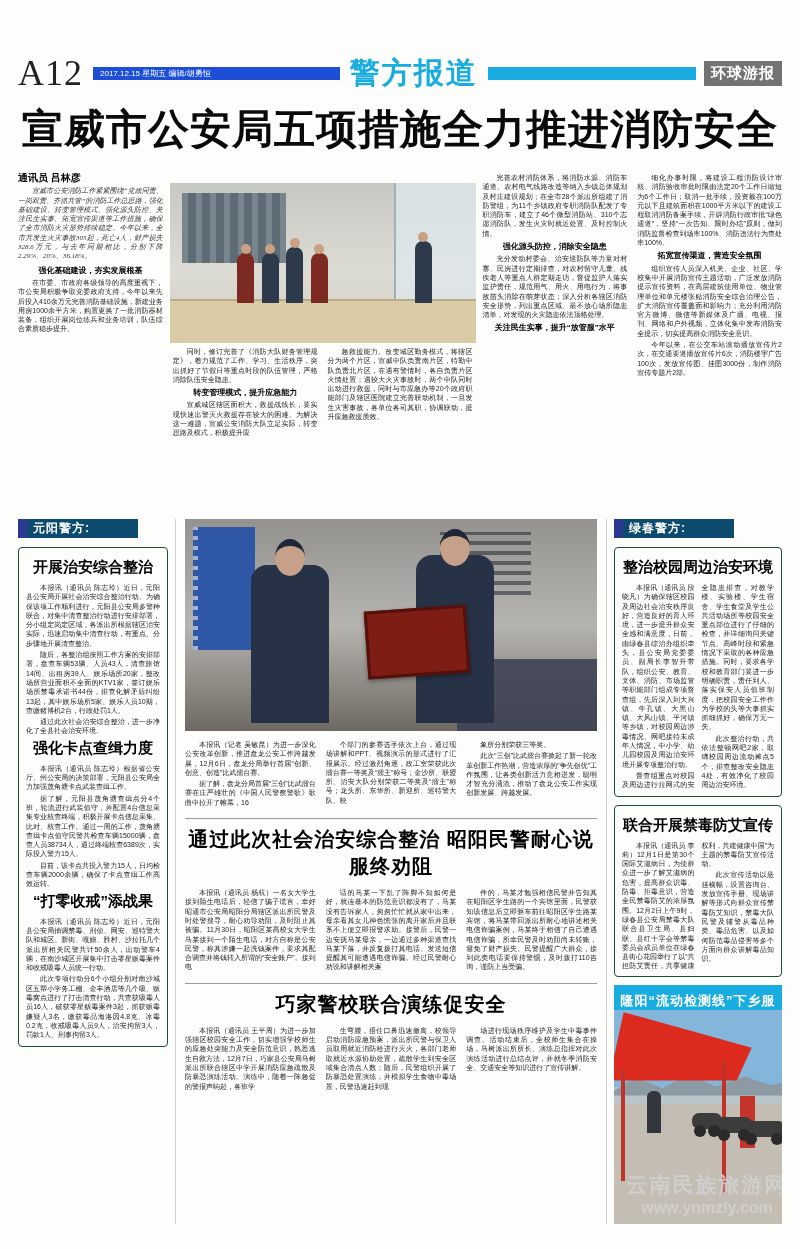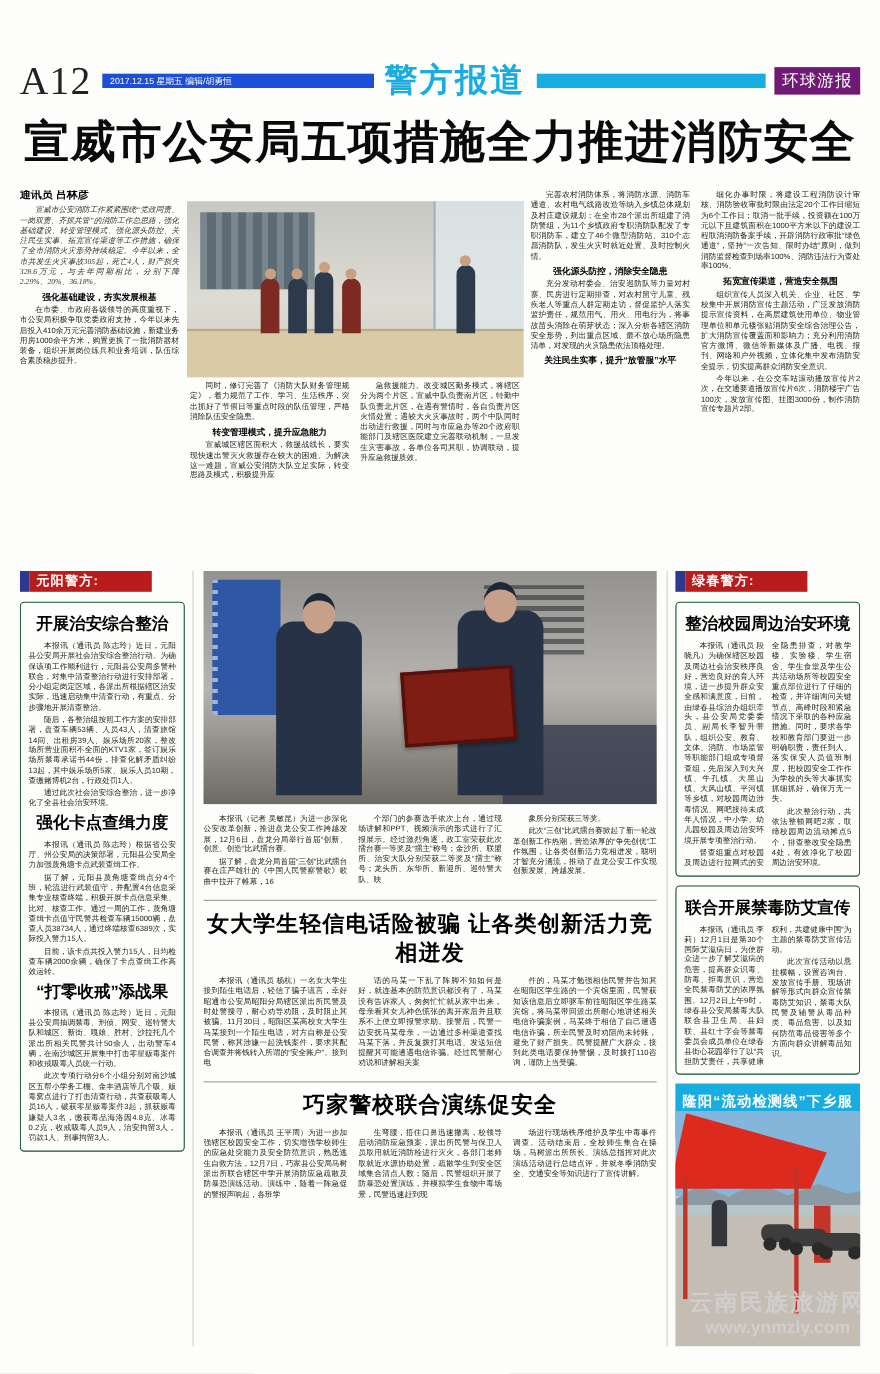--- a/index.html
+++ b/index.html
@@ -7,21 +7,21 @@
         overflow:hidden;font-family:"Liberation Sans","DejaVu Sans",sans-serif;color:#1a1a1a;}
   
   .hd{display:flex;align-items:center;margin:52px 18px 0;height:42px;}
   .edition{font-family:"Liberation Serif","DejaVu Serif",serif;font-size:36px;color:#222;
            letter-spacing:1px;margin-right:10px;line-height:1;}
   .datebar{flex:1.15;height:13px;background:#1d4ed8;color:#fff;font-size:8px;line-height:13px;
            padding-left:7px;white-space:nowrap;overflow:hidden;}
   .section-title{font-size:30px;font-weight:bold;color:#19ace0;margin:0 10px;white-space:nowrap;
                  letter-spacing:2px;}
   .hrule{flex:1;height:13px;background:#19ace0;}
-  .masthead{margin-left:8px;background:#701a75;color:#fff;font-weight:normal;font-size:15px;
+  .masthead{margin-left:8px;background:#737373;color:#fff;font-weight:bold;font-size:15px;
             padding:3px 7px;letter-spacing:1px;white-space:nowrap;}
   
   .kicker{text-align:center;font-size:21px;font-weight:bold;letter-spacing:4px;margin-top:22px;color:#111;}
   .headline{text-align:center;font-size:41px;font-weight:bold;margin:8px 10px 0;letter-spacing:1px;color:#0a0a0a;}
   
   .lead{position:relative;margin:16px 18px 0;height:334px;overflow:hidden;}
   .lead-cols{display:flex;gap:10px;height:100%;}
   .lcol{flex:1;font-size:7px;line-height:9.3px;text-align:justify;color:#222;min-width:0;}
   .lcol.under{padding-top:174px;}
   .byline{font-size:10px;font-weight:bold;margin-bottom:5px;color:#000;}
@@ -40,21 +40,21 @@
   .fig::before{content:"";display:block;width:10px;height:10px;border-radius:50%;
                background:#c9a182;margin:-9px auto 0;}
   .fig.red{background:#7c2a22;}
   
   .middle{display:flex;margin:12px 18px 0;height:705px;overflow:hidden;}
   aside.ms-left{width:150px;flex:none;padding-right:7px;border-right:1px solid #cfcfcf;}
   .ms-center{flex:1;min-width:0;padding:0 9px;border-right:1px solid #cfcfcf;}
   aside.ms-right{width:168px;flex:none;padding-left:7px;position:relative;}
   .tab{display:flex;height:19px;width:120px;margin-bottom:9px;}
   .tab-sq{width:9px;background:#2b3990;}
-  .tab-label{flex:1;background:#b91c1c;color:#fff;font-weight:bold;font-size:12px;
+  .tab-label{flex:1;background:#0c4a6e;color:#fff;font-weight:bold;font-size:12px;
              display:flex;align-items:center;padding-left:6px;letter-spacing:1px;}
   .side-box{border:1px solid #14532d;border-radius:4px;padding:7px 7px 5px;margin-bottom:8px;}
   .side-title{font-size:15px;font-weight:bold;text-align:center;margin:3px 0 6px;color:#000;}
   .side-body p{font-size:7px;line-height:9.3px;text-align:justify;text-indent:14px;margin:0 0 2px;color:#222;}
   .cols2{column-count:2;column-gap:7px;}
   
   .banner{position:relative;background:#19ace0;color:#fff;font-weight:bold;font-size:22px;
           text-align:center;height:35px;line-height:35px;letter-spacing:1px;margin-bottom:10px;}
   .banner .red{color:#a8201f;}
   .banner::after{content:"";position:absolute;left:50%;bottom:-8px;margin-left:-9px;
@@ -203,21 +203,21 @@
         <div class="tcol">
           <p>个部门的参赛选手依次上台，通过现场讲解和PPT、视频演示的形式进行了汇报展示。经过激烈角逐，政工室荣获此次擂台赛一等奖及“擂主”称号；金沙所、联盟所、治安大队分别荣获二等奖及“擂主”称号；龙头所、东华所、新迎所、巡特警大队、映</p>
         </div>
         <div class="tcol">
           <p>象所分别荣获三等奖。</p>
           <p>此次“三创”比武擂台赛掀起了新一轮改革创新工作热潮，营造浓厚的“争先创优”工作氛围，让各类创新活力竞相迸发，聪明才智充分涌流，推动了盘龙公安工作实现创新发展、跨越发展。</p>
         </div>
       </div>
 
       <hr class="divline">
-      <div class="center-head">女大学生轻信电话险被骗  让各类创新活力竞相迸发</div>
+      <div class="center-head">通过此次社会治安综合整治  昭阳民警耐心说服终劝阻</div>
       <div class="tri-cols">
         <div class="tcol">
             <p>本报讯（通讯员 杨杭）一名女大学生接到陌生电话后，轻信了骗子谎言，幸好昭通市公安局昭阳分局辖区派出所民警及时处警搜寻，耐心劝导劝阻，及时阻止其被骗。11月30日，昭阳区某高校女大学生马某接到一个陌生电话，对方自称是公安民警，称其涉嫌一起洗钱案件，要求其配合调查并将钱转入所谓的“安全账户”。接到电</p>
           </div>
         <div class="tcol">
             <p>话的马某一下乱了阵脚不知如何是好，就连基本的防范意识都没有了，马某没有告诉家人，匆匆忙忙就从家中出来，母亲看其女儿神色慌张的离开家后并且联系不上便立即报警求助。接警后，民警一边安抚马某母亲，一边通过多种渠道查找马某下落，并反复拨打其电话、发送短信提醒其可能遭遇电信诈骗。经过民警耐心劝说和讲解相关案</p>
           </div>
         <div class="tcol">
             <p>件的，马某才勉强相信民警并告知其在昭阳区学生路的一个宾馆里面，民警获知该信息后立即驱车前往昭阳区学生路某宾馆，将马某带回派出所耐心地讲述相关电信诈骗案例，马某终于相信了自己遭遇电信诈骗，所幸民警及时劝阻尚未转账，避免了财产损失。民警提醒广大群众，接到此类电话要保持警惕，及时拨打110咨询，谨防上当受骗。</p>
           </div>

